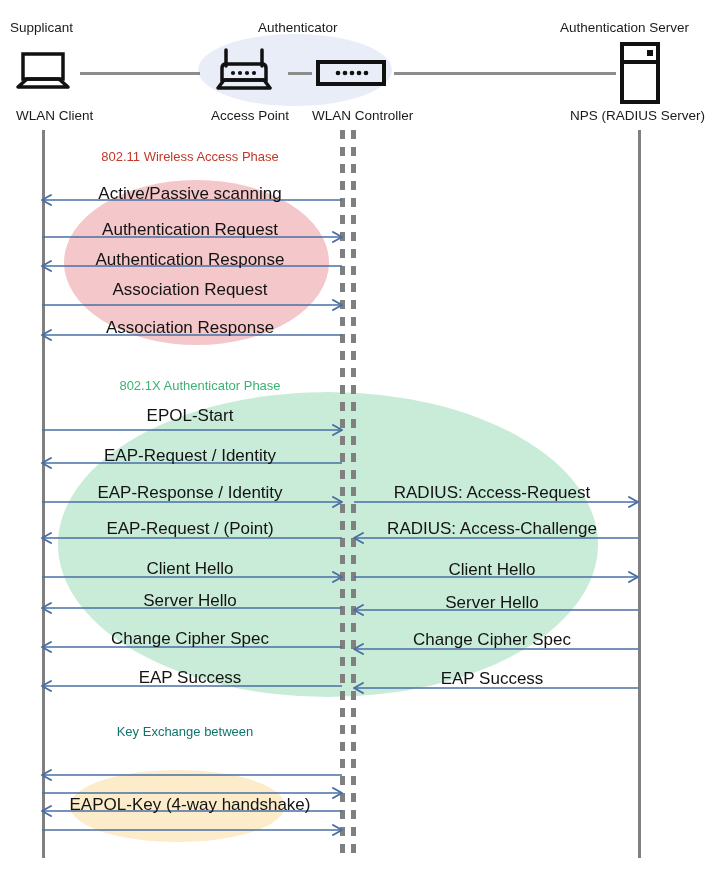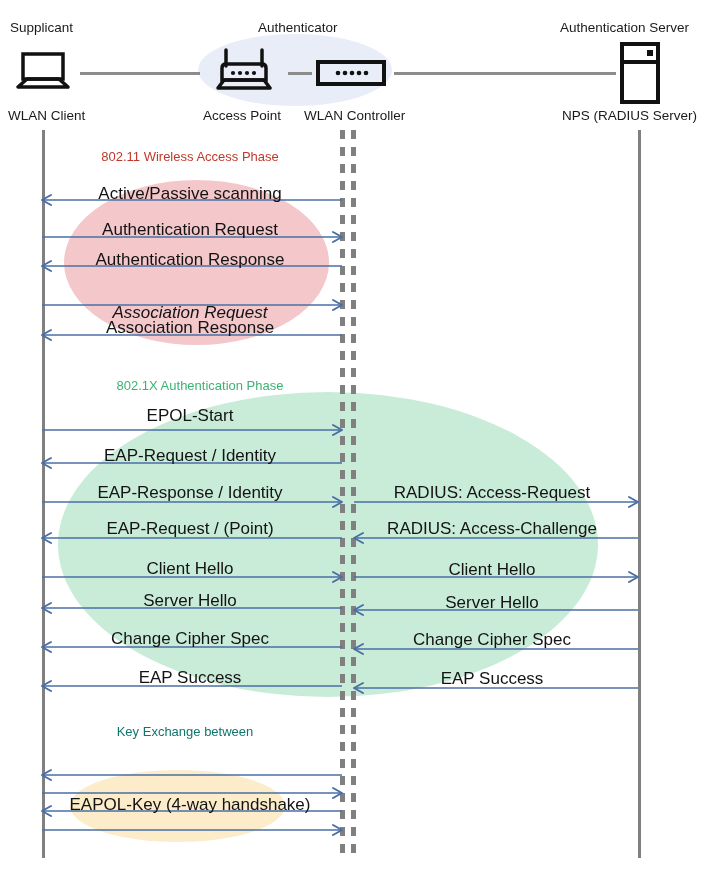--- a/index.html
+++ b/index.html
@@ -24,20 +24,21 @@
     position: absolute;
     font-size: 13.5px;
     color: #1a1a1a;
     white-space: nowrap;
   }
   .actor-sub {
     position: absolute;
     font-size: 13.5px;
     color: #1a1a1a;
     white-space: nowrap;
+    margin-left: 8px;
   }
   .auth-blob {
     position: absolute;
     left: 198px;
     top: 34px;
     width: 194px;
     height: 72px;
     background: #e8edf7;
     border-radius: 50%;
   }
@@ -170,21 +171,21 @@
   <div class="actor-sub" style="left:304px; top:108px;">WLAN Controller</div>
   <div class="actor-sub" style="left:562px; top:108px;">NPS (RADIUS Server)</div>
 
   <div class="lifeline" style="left:42px; top:130px; height:728px;"></div>
   <div class="lifeline-dash" style="left:340px; top:130px; height:728px;"></div>
   <div class="lifeline-dash" style="left:351px; top:130px; height:728px;"></div>
   <div class="lifeline" style="left:638px; top:130px; height:728px;"></div>
 
   <div class="phase-caption" style="left:190px; top:147px; color:#c0392b;text-align:right;">802.11 Wireless Access Phase</div>
 
-  <div class="phase-caption" style="left:200px; top:376px; color:#3cb371;">802.1X Authentication Phase</div>
+  <div class="phase-caption" style="left:200px; top:376px; color:#3cb371;">802.1X Authenticator Phase</div>
 
   <div class="phase-caption" style="left:185px; top:722px; color:#0f766e;">Key Exchange between</div>
 
   <div id="messages-layer">
       <svg class="arrow-svg" width="300" height="14" viewBox="0 0 300 14" style="left: 42px; top: 193px;">
         <line x1="0" y1="7" x2="300" y2="7" stroke="#4a6fa5" stroke-width="1.6"></line>
         <path d="M9 2 L0 7 L9 12" fill="none" stroke="#4a6fa5" stroke-width="2" stroke-linecap="round" stroke-linejoin="round"></path>
       </svg>
       <div class="msg-label" style="left: 190px; top: 184px;">Active/Passive scanning</div>
       <svg class="arrow-svg" width="300" height="14" viewBox="0 0 300 14" style="left: 42px; top: 230px;">
@@ -194,21 +195,21 @@
       <div class="msg-label" style="left: 190px; top: 220px;">Authentication Request</div>
       <svg class="arrow-svg" width="300" height="14" viewBox="0 0 300 14" style="left: 42px; top: 259px;">
         <line x1="0" y1="7" x2="300" y2="7" stroke="#4a6fa5" stroke-width="1.6"></line>
         <path d="M9 2 L0 7 L9 12" fill="none" stroke="#4a6fa5" stroke-width="2" stroke-linecap="round" stroke-linejoin="round"></path>
       </svg>
       <div class="msg-label" style="left: 190px; top: 250px;">Authentication Response</div>
       <svg class="arrow-svg" width="300" height="14" viewBox="0 0 300 14" style="left: 42px; top: 298px;">
         <line x1="0" y1="7" x2="300" y2="7" stroke="#4a6fa5" stroke-width="1.6"></line>
         <path d="M291 2 L300 7 L291 12" fill="none" stroke="#4a6fa5" stroke-width="2" stroke-linecap="round" stroke-linejoin="round"></path>
       </svg>
-      <div class="msg-label" style="left: 190px; top: 303px; font-style: italic;">Association Request</div>
+      <div class="msg-label" style="left: 190px; top: 280px;">Association Request</div>
       <svg class="arrow-svg" width="300" height="14" viewBox="0 0 300 14" style="left: 42px; top: 328px;">
         <line x1="0" y1="7" x2="300" y2="7" stroke="#4a6fa5" stroke-width="1.6"></line>
         <path d="M9 2 L0 7 L9 12" fill="none" stroke="#4a6fa5" stroke-width="2" stroke-linecap="round" stroke-linejoin="round"></path>
       </svg>
       <div class="msg-label" style="left: 190px; top: 318px;">Association Response</div>
       <svg class="arrow-svg" width="300" height="14" viewBox="0 0 300 14" style="left: 42px; top: 423px;">
         <line x1="0" y1="7" x2="300" y2="7" stroke="#4a6fa5" stroke-width="1.6"></line>
         <path d="M291 2 L300 7 L291 12" fill="none" stroke="#4a6fa5" stroke-width="2" stroke-linecap="round" stroke-linejoin="round"></path>
       </svg>
       <div class="msg-label" style="left: 190px; top: 406px;">EPOL-Start</div>

